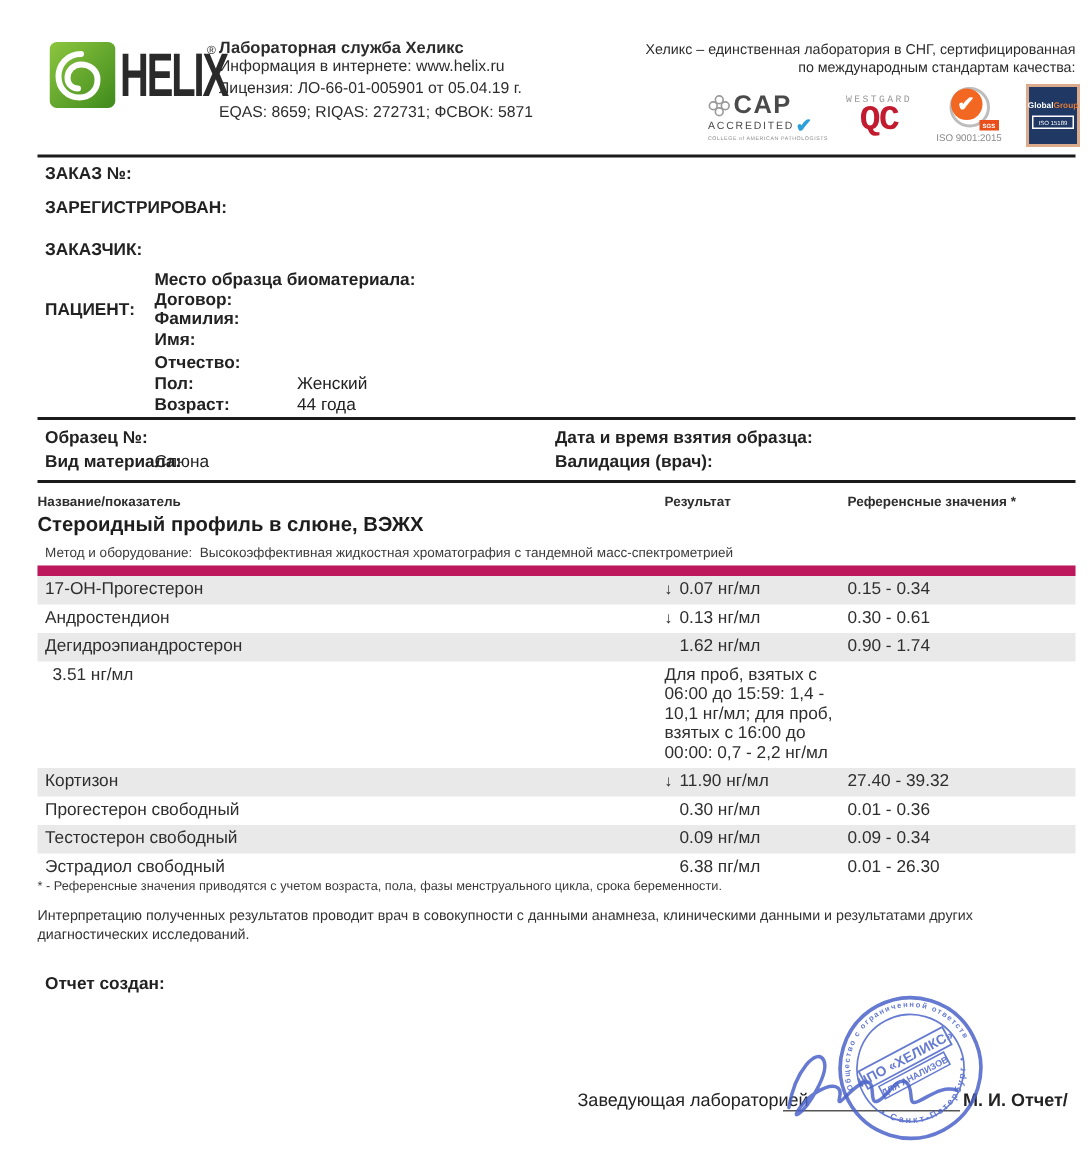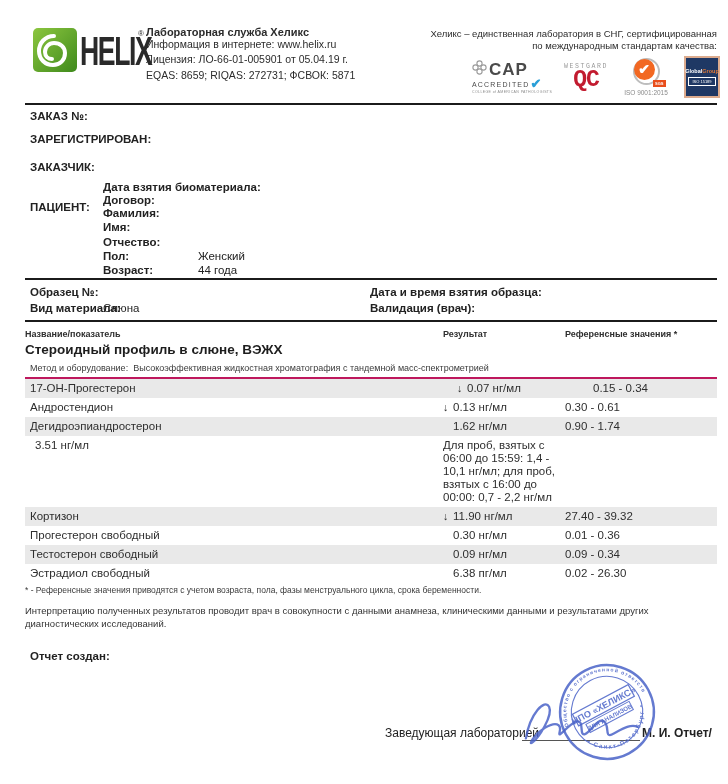--- a/index.html
+++ b/index.html
@@ -14,21 +14,21 @@
               transform:scaleX(.70) scaleY(1.08);transform-origin:left top;letter-spacing:-2px;line-height:44px;}
   .reg-mark{left:138px;top:29px;font-size:8px;color:#2a2a2a;}
   .head-left{left:146px;top:27px;width:300px;font-size:10.5px;line-height:11.5px;color:#2c2c2c;}
   .head-left .lab{font-weight:bold;font-size:11px;}
   .head-left .gap{height:4px;}
   .head-right{right:23px;top:28px;width:300px;text-align:right;font-size:9.5px;line-height:12px;color:#2c2c2c;}
   .badges{position:absolute;right:20px;top:56px;display:flex;align-items:center;gap:14px;}
 
   
   .cap{width:78px;text-align:left;color:#4a4a4a;}
-  .cap-row{display:flex;align-items:flex-start;gap:2px;}
+  .cap-row{display:flex;align-items:center;gap:2px;}
   .cap-word{font-size:17px;font-weight:bold;letter-spacing:1px;color:#4a4a4a;}
   .cap-sub{font-size:7px;letter-spacing:1.2px;color:#4a4a4a;display:flex;align-items:center;gap:1px;}
   .cap-check{color:#2a9fd8;font-size:13px;font-weight:bold;line-height:8px;}
   .cap-caption{font-size:3.5px;color:#8c8c8c;letter-spacing:.4px;margin-top:2px;white-space:nowrap;}
   
   .wg{text-align:center;font-family:Liberation Mono, monospace;}
   .wg-top{font-size:6.5px;letter-spacing:1.6px;color:#9a9a9a;}
   .wg-main{font-size:23px;font-weight:bold;color:#c21b2f;line-height:21px;letter-spacing:-1px;}
   
   .sgs{text-align:center;width:48px;}
@@ -51,21 +51,21 @@
 
   
   .tbl-head{position:absolute;left:25px;right:23px;top:329px;display:grid;grid-template-columns:418px 122px 140px;
             font-size:9px;font-weight:bold;color:#2e2e2e;}
   .panel-title{left:25px;top:342px;font-size:13.5px;font-weight:bold;color:#1d1d1d;}
   .method{left:30px;top:363px;font-size:9px;color:#3b3b3b;}
   .tbl{position:absolute;left:25px;right:23px;top:377px;}
   .trow{display:grid;grid-template-columns:418px 122px 140px;align-items:start;box-sizing:border-box;
         min-height:19px;padding:3px 0 3px 0;font-size:11.5px;line-height:13px;color:#2e2e2e;}
   .trow.shaded{background:#e9e9e9;}
-  .trow:first-child{border-top:2px solid #be185d;gap:14px;}
+  .trow:first-child{border-top:7px solid #be185d;}
   .trow .name{padding-left:5px;}
   .trow .result{display:flex;}
   .trow .flag{width:10px;font-size:10.5px;color:#2e2e2e;}
   .footnote{left:25px;top:585px;font-size:8.5px;color:#3a3a3a;}
   .interp{left:25px;top:604px;width:655px;font-size:9.5px;line-height:13px;color:#333;}
 
   
   .report-created{left:30px;top:650px;}
   .sig-label{left:385px;top:726px;font-size:12px;color:#222;}
   .sig-line{position:absolute;left:522px;top:740px;width:118px;border-bottom:1px solid #555;}
@@ -149,21 +149,21 @@
     </div>
   </div>
 
   <div class="hr" style="top:103px"></div>
 
   <div class="lbl" style="left:30px;top:110px">ЗАКАЗ  №:</div>
   <div class="lbl" style="left:30px;top:133px">ЗАРЕГИСТРИРОВАН:</div>
   <div class="lbl" style="left:30px;top:161px">ЗАКАЗЧИК:</div>
   <div class="lbl" style="left:30px;top:201px">ПАЦИЕНТ:</div>
 
-  <div class="lbl" style="left:103px;top:181px">Дата взятия биоматериала:</div>
+  <div class="lbl" style="left:103px;top:181px">Место образца биоматериала:</div>
   <div class="lbl" style="left:103px;top:194px">Договор:</div>
   <div class="lbl" style="left:103px;top:207px">Фамилия:</div>
   <div class="lbl" style="left:103px;top:221px">Имя:</div>
   <div class="lbl" style="left:103px;top:236px">Отчество:</div>
   <div class="lbl" style="left:103px;top:250px">Пол:</div>
   <div class="val" style="left:198px;top:250px">Женский</div>
   <div class="lbl" style="left:103px;top:264px">Возраст:</div>
   <div class="val" style="left:198px;top:264px">44 года</div>
 
   <div class="hr" style="top:278px"></div>
@@ -250,21 +250,21 @@
       </div>
       <div class="ref">0.09 - 0.34</div>
     </div>
 
     <div class="trow">
       <div class="name">Эстрадиол свободный</div>
       <div class="result">
         <span class="flag"></span>
         <span class="rval">6.38 пг/мл</span>
       </div>
-      <div class="ref">0.02 - 26.30</div>
+      <div class="ref">0.01 - 26.30</div>
     </div>
   </div>
 
   <div class="abs footnote">* - Референсные значения приводятся с учетом возраста, пола, фазы менструального цикла, срока беременности.</div>
   <div class="abs interp">Интерпретацию полученных результатов проводит врач в совокупности с данными анамнеза, клиническими данными и результатами других диагностических исследований.</div>
 
   <div class="lbl report-created">Отчет создан:</div>
 
   <div class="abs sig-label">Заведующая лабораторией</div>
   <div class="sig-line"></div>

